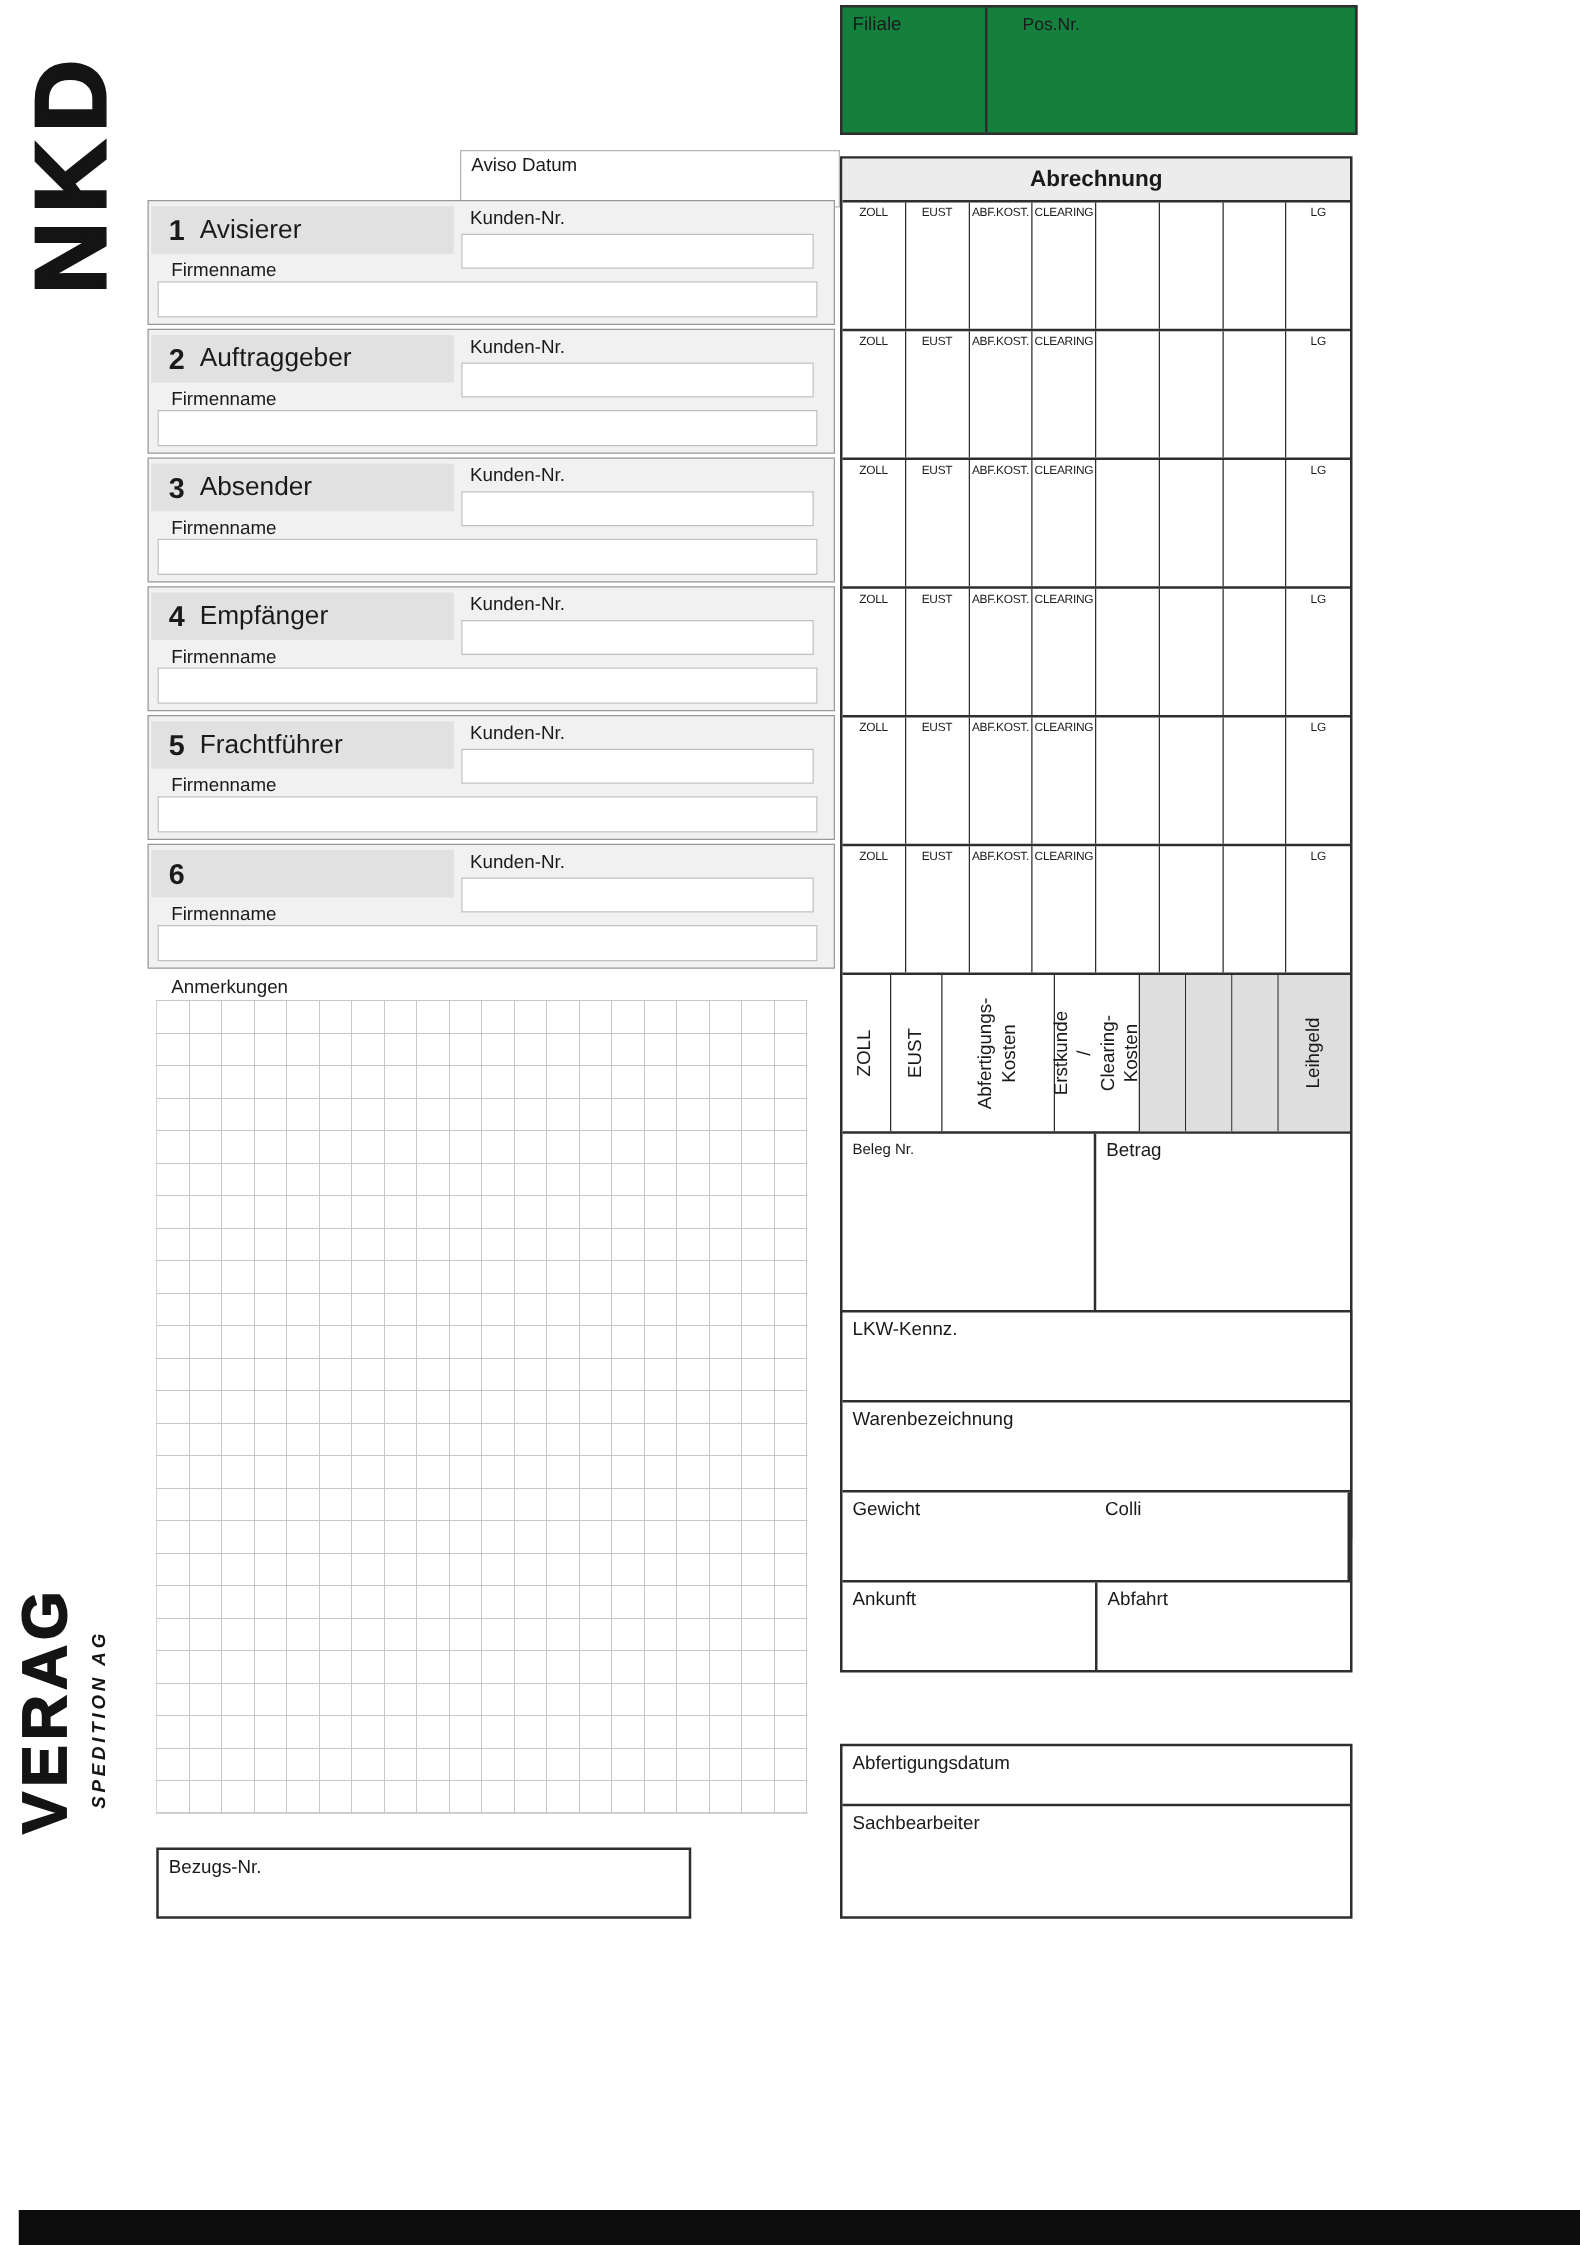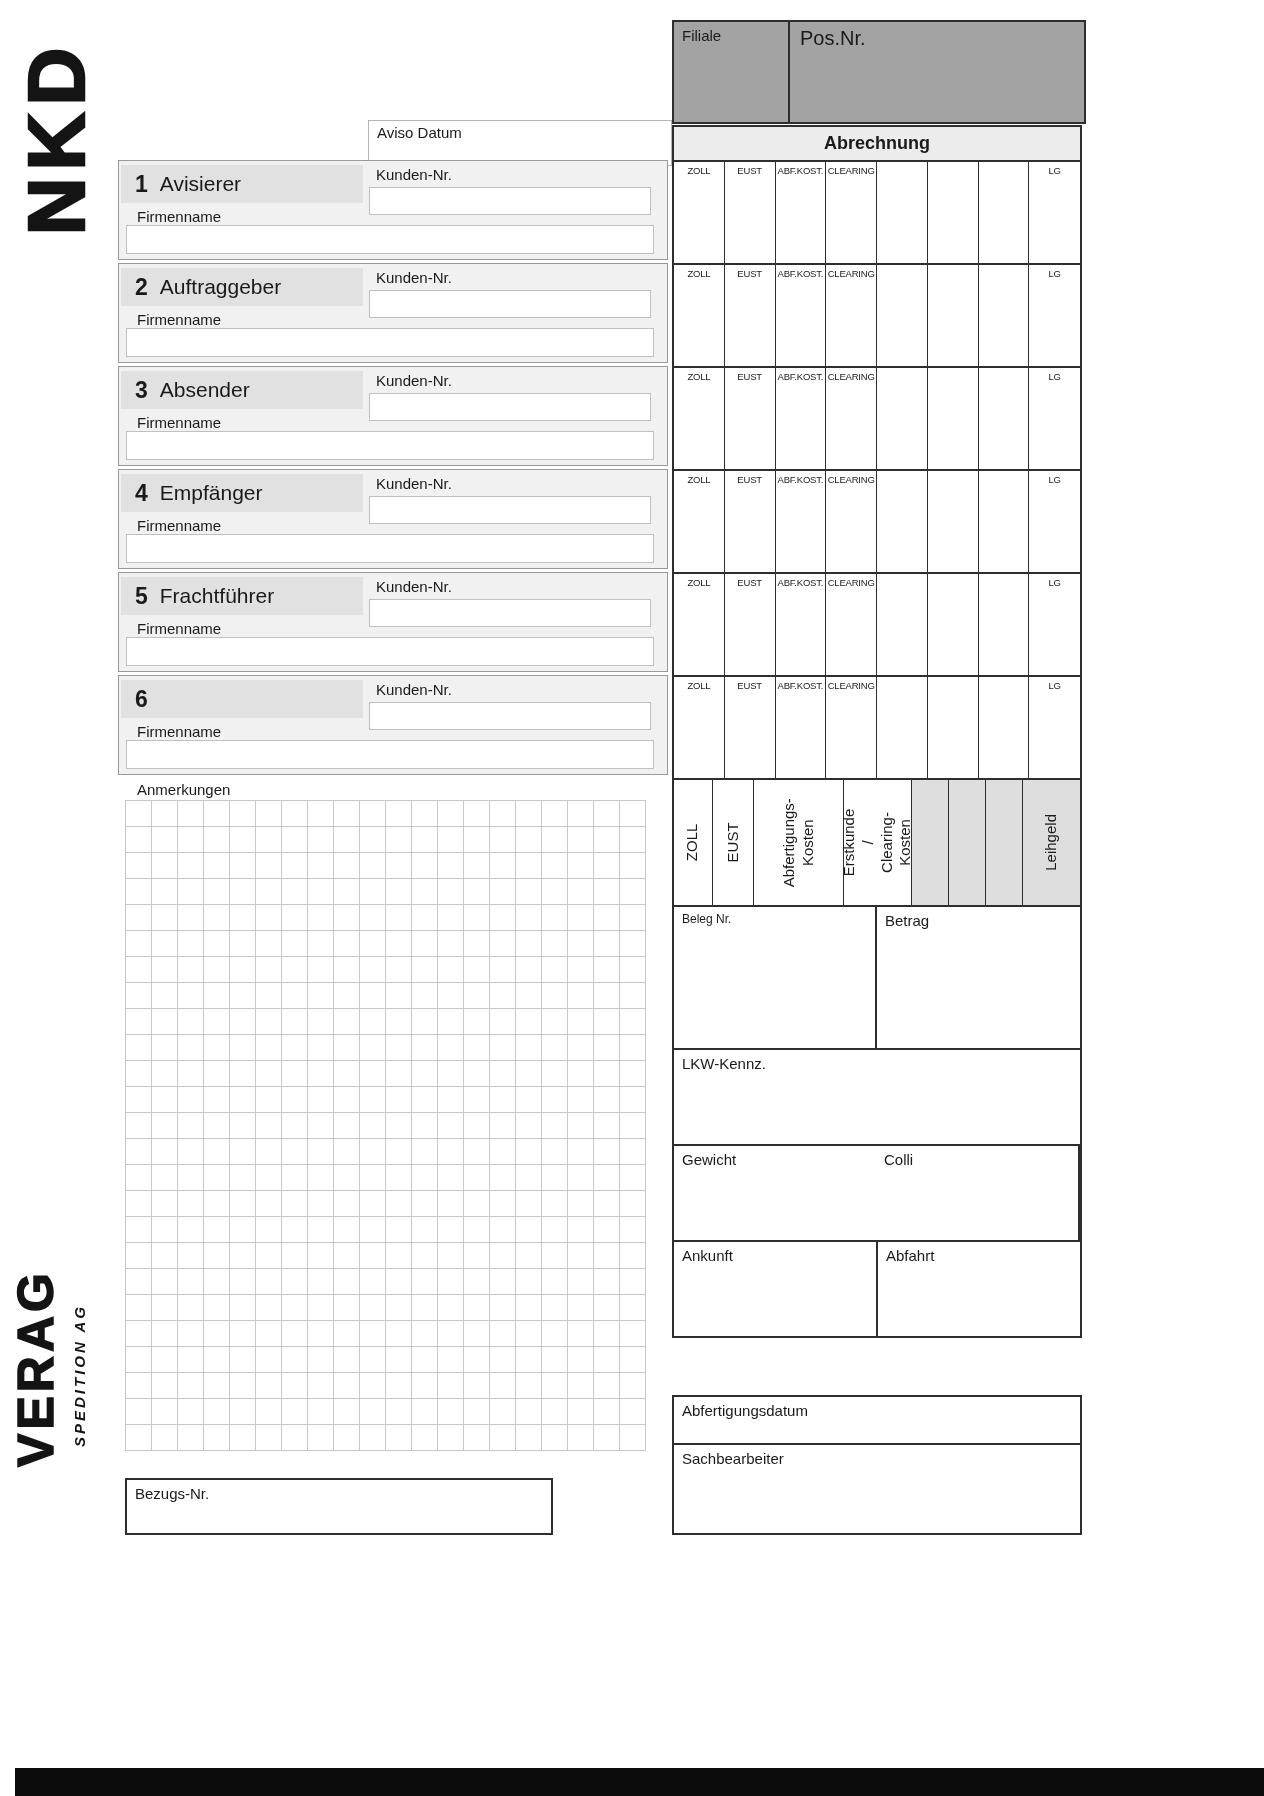--- a/index.html
+++ b/index.html
@@ -17,23 +17,23 @@
   #logo-verag>span{font-size:50px;font-weight:bold;letter-spacing:4px;color:#141414;-webkit-text-stroke:1.5px #141414}
   #logo-sped{left:64px;top:1250px;width:30px;height:250px}
   #logo-sped>span{font-size:15px;font-weight:bold;font-style:italic;letter-spacing:3px;color:#141414}
 
   
   #abf-block{position:absolute;left:115px;top:8px;width:543px;height:108px;background:#c9c9c9}
   #abf-label{position:absolute;left:12px;top:10px;font-size:27px}
   #abf-input{position:absolute;left:10px;top:46px;right:10px;bottom:10px;background:#fff}
 
   
-  #filiale-box{position:absolute;left:672px;top:20px;width:410px;height:100px;border:2px solid #2e2e2e;display:flex;background:#a3a3a3}
+  #filiale-box{position:absolute;left:672px;top:4px;width:410px;height:100px;border:2px solid #2e2e2e;display:flex;background:#15803d}
   #filiale-cell{width:98px;border-right:2px solid #2e2e2e;padding:5px 8px;font-size:15px}
-  #posnr-cell{flex:1;padding:5px 10px;font-size:20px}
+  #posnr-cell{flex:1;padding:5px 28px;font-size:14px}
 
   
   #aviso-box{position:absolute;left:368px;top:120px;width:286px;height:38px;background:#fff;border:1px solid #b5b5b5;padding:3px 8px;font-size:15px}
 
   
   .party{position:absolute;left:118px;width:548px;height:98px;background:#f1f1f1;border:1px solid #999}
   .party-head{position:absolute;left:2px;top:4px;width:242px;height:38px;background:#e1e1e1;display:flex;align-items:center;gap:12px;padding-left:14px;box-sizing:border-box}
   .party-num{font-size:23px;font-weight:bold}
   .party-name{font-size:21px}
   .kunden-label{position:absolute;left:257px;top:5px;font-size:15px}
@@ -382,20 +382,25 @@
   <div id="anm-grid"></div>
 
   <div id="cargo">
     <div class="cargo-row">
       <div class="cargo-cell">
         <span>LKW-Kennz.</span>
       </div>
     </div>
     <div class="cargo-row">
       <div class="cargo-cell">
+        <span>Warenbezeichnung</span>
+      </div>
+    </div>
+    <div class="cargo-row">
+      <div class="cargo-cell">
         <span>Gewicht</span>
       </div>
       <div class="cargo-cell split">
         <span>Colli</span>
       </div>
     </div>
     <div class="cargo-row">
       <div class="cargo-cell split">
         <span>Ankunft</span>
       </div>

